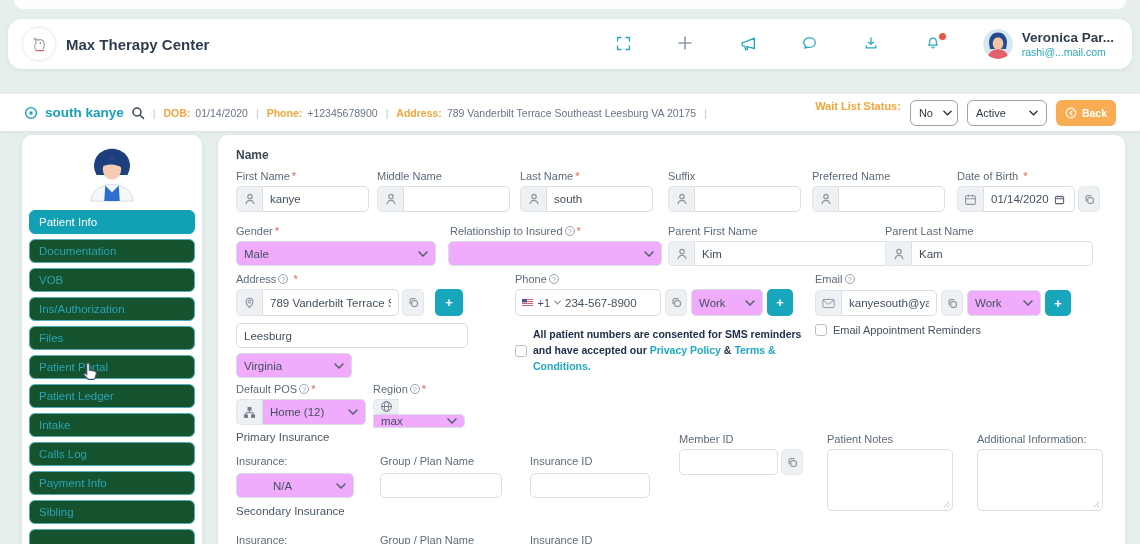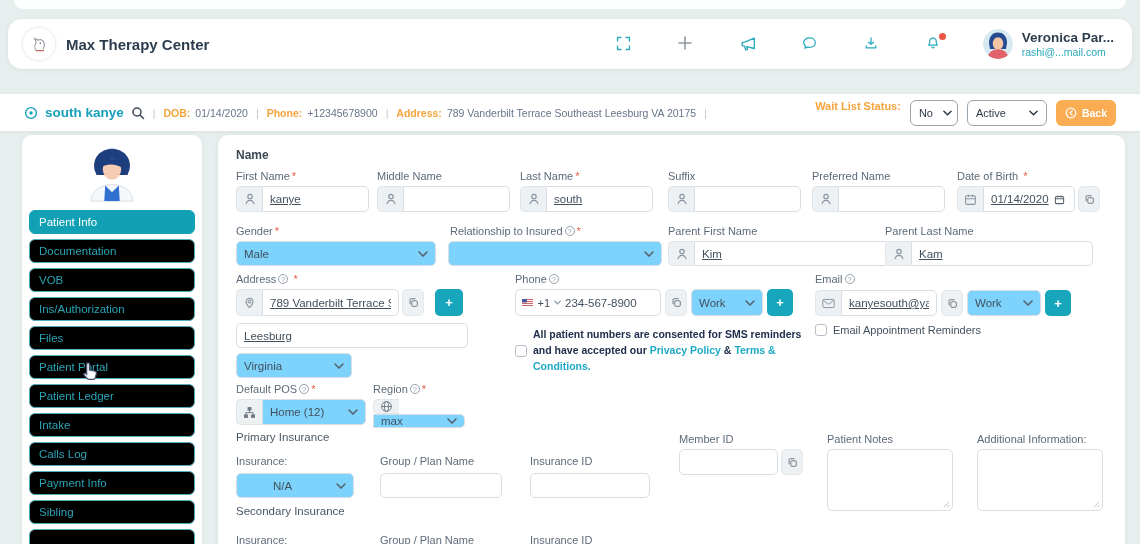--- a/index.html
+++ b/index.html
@@ -32,35 +32,35 @@
   .pb-sep { color:#bfc7cf; margin:0 3px; }
   .pb-key { color:#f4a43c; font-weight:bold; }
   .pb-right { display:flex; align-items:flex-start; gap:9px; }
   .pb-status-label { color:#f4a43c; font-weight:bold; font-size:11px; }
   .mini-select { height:26px; border:1px solid #9aa4ad; border-radius:6px; background:#fff; display:flex; align-items:center; justify-content:space-between; padding:0 8px; font-size:11px; color:#2f3a46; gap:10px; cursor:pointer; }
   .back-btn { height:26px; background:#f9ac51; border-radius:6px; color:#fff; font-weight:bold; font-size:10.5px; display:flex; align-items:center; gap:5px; padding:0 9px; cursor:pointer; }
 
   
   .sidebar { left:22px; top:135px; width:180px; height:430px; border-radius:10px; padding:6px 7px 0; }
   .side-avatar { display:flex; justify-content:center; margin:2px 0 7px; }
-  .sbtn { height:24px; border:1.4px solid #55adbb; border-radius:6px; background:#000000; color:#2ba4b6; font-size:11.5px; display:flex; align-items:center; padding:0 9px; margin-bottom:5px; cursor:pointer; white-space:nowrap; }
+  .sbtn { height:24px; border:1.4px solid #55adbb; border-radius:6px; background:#14532d; color:#2ba4b6; font-size:11.5px; display:flex; align-items:center; padding:0 9px; margin-bottom:5px; cursor:pointer; white-space:nowrap; }
   .sbtn.active { background:#12a0b5; border-color:#12a0b5; color:#fff; }
 
   
   .main { left:218px; top:135px; width:907px; height:430px; border-radius:10px; }
   .sec-h { position:absolute; font-size:12px; font-weight:bold; color:#3c4a58; white-space:nowrap; }
   .sec-h2 { position:absolute; font-size:11.5px; color:#4a5866; white-space:nowrap; }
   .lbl { position:absolute; font-size:11px; color:#5d6b7a; white-space:nowrap; }
   .req { color:#e8604c; margin-left:2px; }
   .help { display:inline-block; width:10px; height:10px; border:1px solid #98a2ac; border-radius:50%; font-size:7.5px; line-height:9px; text-align:center; color:#98a2ac; margin-left:2px; vertical-align:1px; }
   .fgroup { position:absolute; display:flex; align-items:stretch; }
   .pfx { width:26px; background:#edf1f3; border:1px solid #e0e5e9; border-right:none; border-radius:5px 0 0 5px; display:flex; align-items:center; justify-content:center; color:#8a96a3; flex:none; }
-  .tin { border:1px solid #d8dee3; border-radius:0 5px 5px 0; font-family:"Liberation Sans",sans-serif; font-size:11.5px; color:#42505e; padding:0 7px; width:100%; min-width:0; background:#fff; outline:none;text-decoration:underline; }
+  .tin { border:1px solid #d8dee3; border-radius:0 5px 5px 0; font-family:"Liberation Sans",sans-serif; font-size:11.5px; color:#42505e; padding:0 7px; width:100%; min-width:0; background:#fff; outline:none; }
   .tin.rounded { border-radius:5px; }
-  .sel { border:1px solid #d8dee3; border-radius:5px; background:#7dd3fc; display:flex; align-items:center; justify-content:space-between; padding:0 7px; font-size:11.5px; color:#42505e; gap:4px; cursor:pointer; white-space:nowrap; }
+  .sel { border:1px solid #d8dee3; border-radius:5px; background:#f0abfc; display:flex; align-items:center; justify-content:space-between; padding:0 7px; font-size:11.5px; color:#42505e; gap:4px; cursor:pointer; white-space:nowrap; }
   .sel.attached { border-radius:0 5px 5px 0; }
   .copy { width:22px; background:#edf1f3; border:1px solid #e3e8ec; border-radius:5px; margin-left:3px; display:flex; align-items:center; justify-content:center; color:#6e7a86; cursor:pointer; flex:none; }
   .plus { background:#17a6bb; border-radius:5px; color:#fff; display:flex; align-items:center; justify-content:center; font-size:13px; font-weight:bold; cursor:pointer; flex:none; }
   .cb { width:12px; height:12px; border:1.4px solid #b6bfc8; border-radius:3px; background:#fff; flex:none; cursor:pointer; }
   .chev { flex:none; }
   .bare { border:none; outline:none; font-family:"Liberation Sans",sans-serif; font-size:11.5px; color:#42505e; padding:0; width:100%; min-width:0; background:transparent; }
   .phone-wrap { border:1px solid #d8dee3; border-radius:5px; display:flex; align-items:center; padding:0 6px; gap:4px; background:#fff; }
   .cc { font-size:11px; color:#42505e; flex:none; }
   .consent { position:absolute; width:292px; font-size:10.5px; font-weight:bold; color:#20304d; line-height:1.5; }
   .consent .link { color:#1ea9c6; cursor:pointer; }

